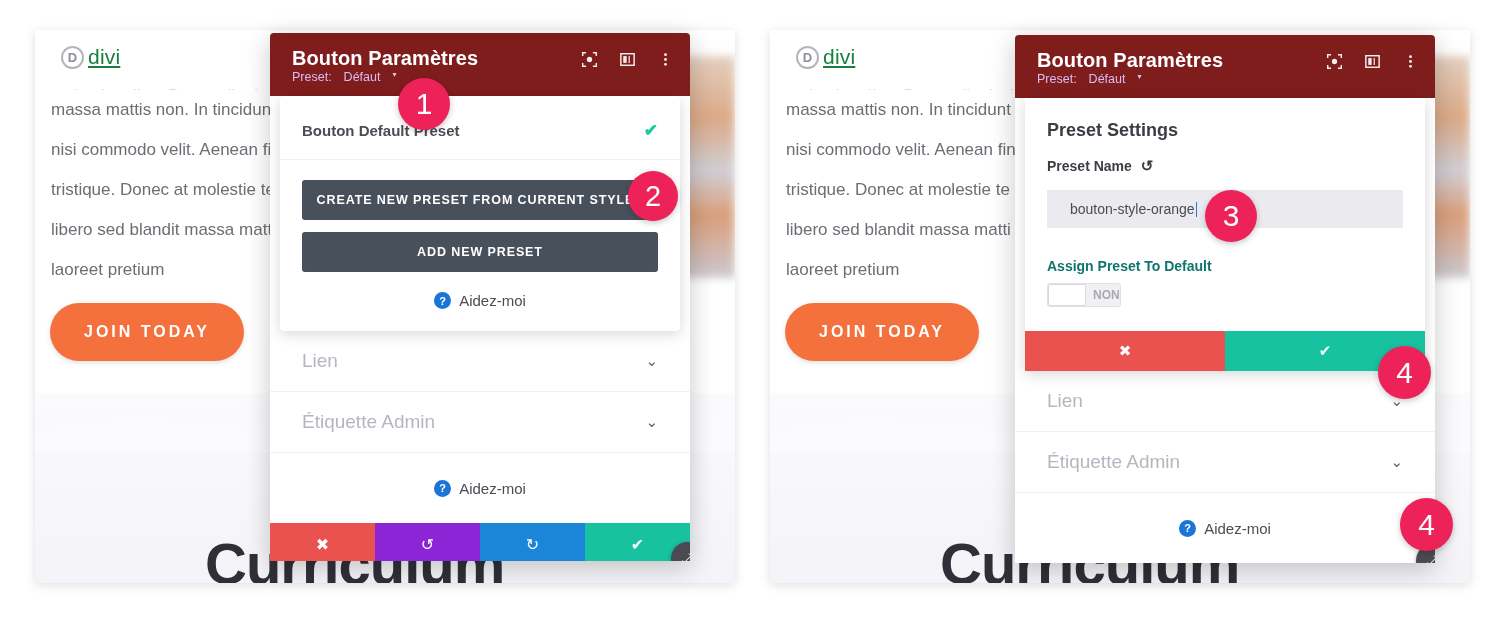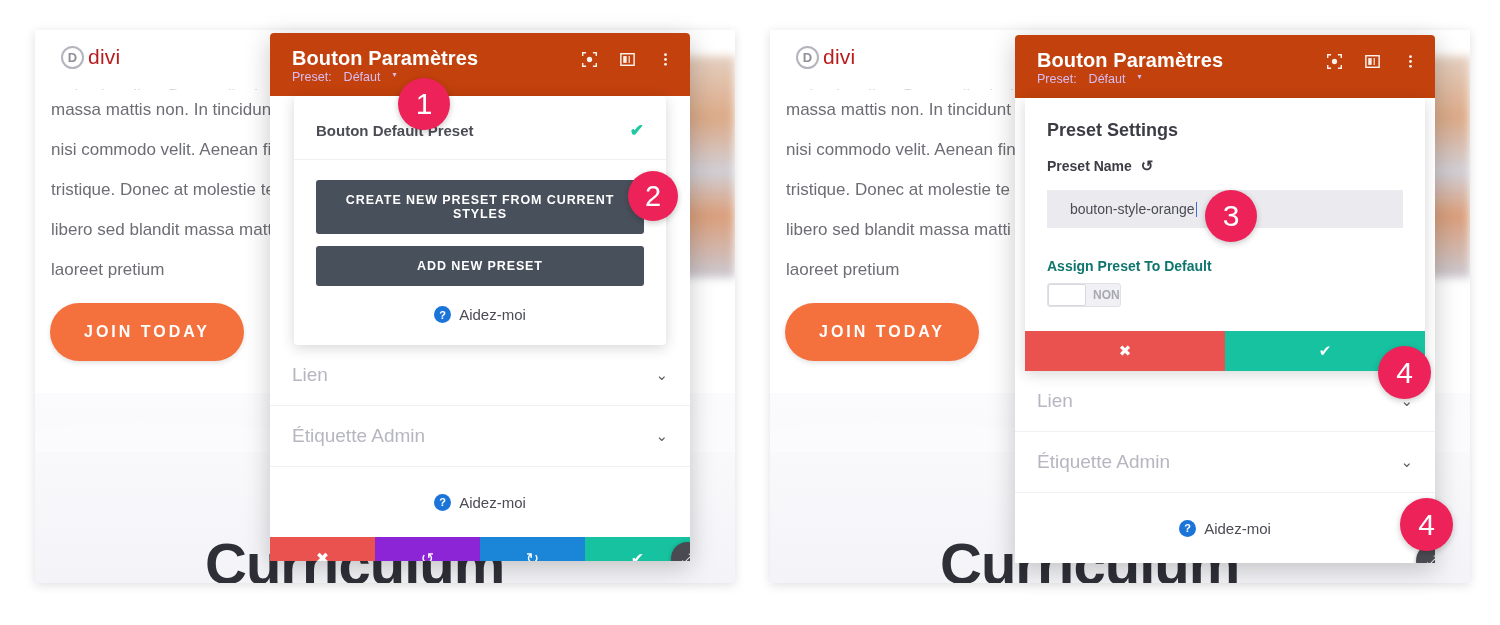--- a/index.html
+++ b/index.html
@@ -30,21 +30,21 @@
     position: absolute; top: 15px; left: 26px;
     display: flex; align-items: center; gap: 4px;
     color: #9b9ba3; font-size: 21px;
   }
   .divi-ring {
     width: 23px; height: 23px; border: 2px solid #b4b4bc;
     border-radius: 50%; display: flex; align-items: center;
     justify-content: center; font-size: 13px; font-weight: 600;
     color: #8f8f99;
   }
-  .divi-word { font-size: 21px; color: #b91c1c; letter-spacing: .2px; }
+  .divi-word { font-size: 21px; color: #15803d; letter-spacing: .2px; text-decoration: underline; }
 
   
   .copy {
     position: absolute; left: 16px; top: 46px; width: 680px;
     color: #6d6d75; font-size: 17px; line-height: 40px;
   }
   .copy .clipped {
     color: #d6d6dc;
     height: 14px; overflow: hidden; display: block;
   }
@@ -100,40 +100,40 @@
     width: 420px;
     background: #ffffff;
     box-shadow: 0 6px 26px rgba(0,0,0,0.22);
     overflow: hidden;
     border-radius: 4px 4px 0 0;
   }
   .modal-left  { left: 270px; top: 33px; height: 528px; }
   .modal-right { left: 1015px; top: 35px; height: 528px; }
 
   .modal-head {
-    background: #c2410c; color: #ffffff;
+    background: #7f1d1d; color: #ffffff;
     padding: 14px 20px 12px 22px;
     position: relative;
   }
   .modal-title { font-size: 20px; font-weight: 700; letter-spacing: .1px; }
   .modal-sub {
     font-size: 12.5px; color: #d8bdf4; 
     display: flex; align-items: flex-start; gap: 12px;
   }
   .caret-tiny { font-size: 8px; color: #d8bdf4; }
   .head-icons {
     position: absolute; right: 16px; top: 18px;
     display: flex; align-items: center; gap: 21px;
   }
   .hicon { width: 17px; height: 17px; opacity: .92; display:block; }
 
   
   .preset-card {
     background: #ffffff;
-    margin: 0 24px;
+    margin: 0 10px;
     border-radius: 4px;
     box-shadow: 0 3px 14px rgba(0,0,0,0.16);
     padding: 18px 0 22px 0;
     position: relative;
     z-index: 4;
   }
   .preset-row {
     display: flex; align-items: center; justify-content: space-between;
     padding: 6px 22px 18px 22px;
     border-bottom: 1px solid #eef0f3;
@@ -200,21 +200,21 @@
 
   .save-bar { display: flex; height: 40px; }
   .save-bar div { flex: 1; display: flex; align-items: center; justify-content: center;
     color: #ffffff; font-size: 15px; }
   .sb-red   { background: #e9524e; }
   .sb-green { background: #17c2a0; }
 
   
   .collapse-row {
     display: flex; align-items: center; justify-content: space-between;
-    padding: 0 22px; height: 61px;
+    padding: 0 32px; height: 61px;
     border-bottom: 1px solid #f0f1f4;
     font-size: 19px; color: #b6b6c0;
   }
   .chev { color: #5a5a64; font-size: 15px; }
 
   .modal-help {
     display: flex; align-items: center; justify-content: center; gap: 8px;
     font-size: 15px; color: #4c4c55;
     height: 70px;
   }

